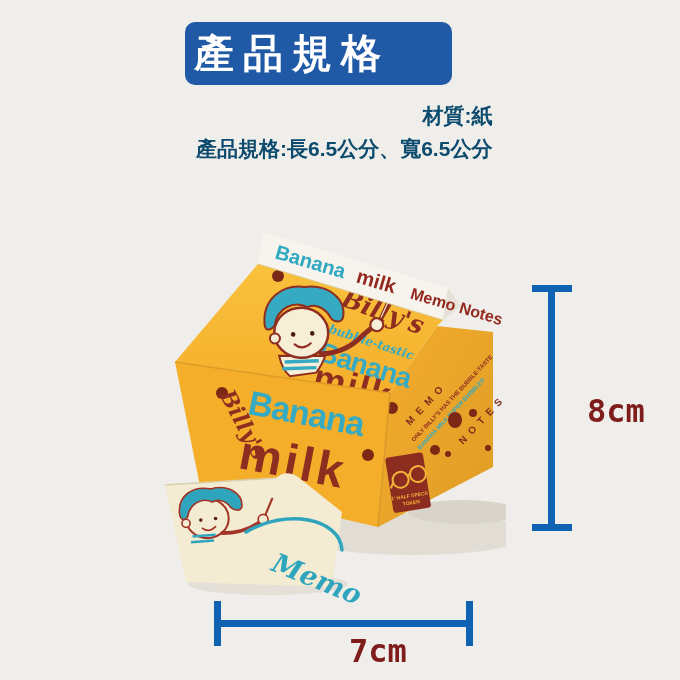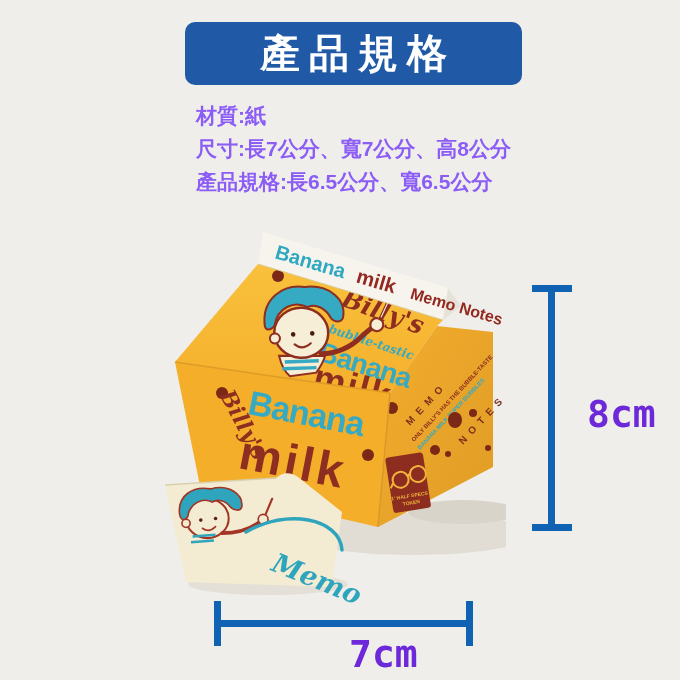--- a/index.html
+++ b/index.html
@@ -2,59 +2,59 @@
 <html><head>
 <meta charset="utf-8">
 <style>
   html,body{margin:0;padding:0;}
   body{
     width:680px;height:680px;position:relative;overflow:hidden;
     background:#efeeea;
     font-family:"Liberation Sans",sans-serif;
   }
   .banner{
-    position:absolute;left:185px;top:22px;width:337px;height:63px;
+    position:absolute;left:185px;top:22px;width:267px;height:63px;
     background:#205aa7;border-radius:10px;
-    display:flex;align-items:center;justify-content:center;
+    display:flex;align-items:center;
   }
   .banner .title{
     color:#ffffff;font-size:40px;font-weight:700;
     letter-spacing:9px;padding-left:9px;white-space:nowrap;
   }
   .specs{
     position:absolute;left:196px;top:99px;
-    color:#8b5cf6;font-size:21px;font-weight:700;line-height:33px;
+    color:#0c4a6e;font-size:21px;font-weight:700;line-height:33px;
     white-space:nowrap;
+    text-align:right;
   }
   .product{position:absolute;left:158px;top:212px;}
   .dim{position:absolute;background:#1063b2;}
   .dim-label{
-    position:absolute;color:#6d28d9;font-weight:700;
+    position:absolute;color:#7f1d1d;font-weight:700;
     font-family:"DejaVu Sans Mono","Liberation Mono",monospace;
-    font-size:38px;white-space:nowrap;
+    font-size:32px;white-space:nowrap;
   }
   #vcapTop{left:532px;top:285px;width:40px;height:7px;}
   #vstem{left:548px;top:285px;width:7px;height:246px;}
   #vcapBot{left:532px;top:524px;width:40px;height:7px;}
   #hbar{left:214px;top:620px;width:259px;height:7px;}
   #hcapL{left:214px;top:601px;width:7px;height:45px;}
   #hcapR{left:466px;top:601px;width:7px;height:45px;}
   #label8{left:587px;top:392px;}
   #label7{left:317px;top:632px;margin-left:32px;}
 </style>
 </head>
 <body>
 
 <div class="banner">
   <span class="title">產品規格</span>
 </div>
 
 <div class="specs">
   <div>材質:紙</div>
-  <div>尺寸:長7公分、寬7公分、高8公分</div>
   <div>產品規格:長6.5公分、寬6.5公分</div>
 </div>
 
 <svg class="product" width="348" height="402" viewBox="0 0 348 402" xmlns="http://www.w3.org/2000/svg">
   <defs>
     <linearGradient id="gRight" x1="0" y1="0" x2="1" y2="1">
       <stop offset="0" stop-color="#f3ad2f"></stop>
       <stop offset="1" stop-color="#df9c24"></stop>
     </linearGradient>
     <linearGradient id="gRoof" x1="0" y1="0" x2="0" y2="1">

